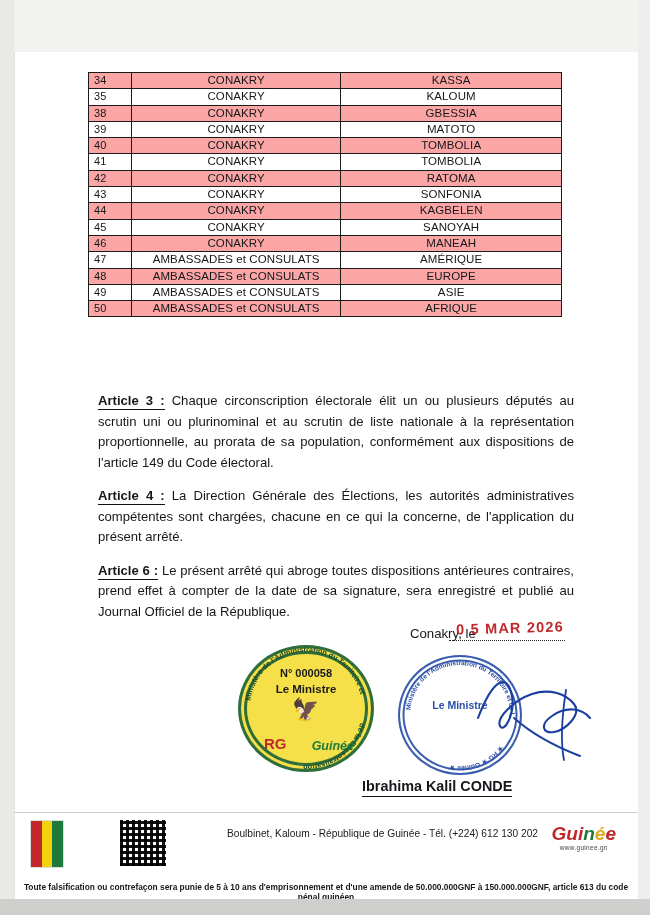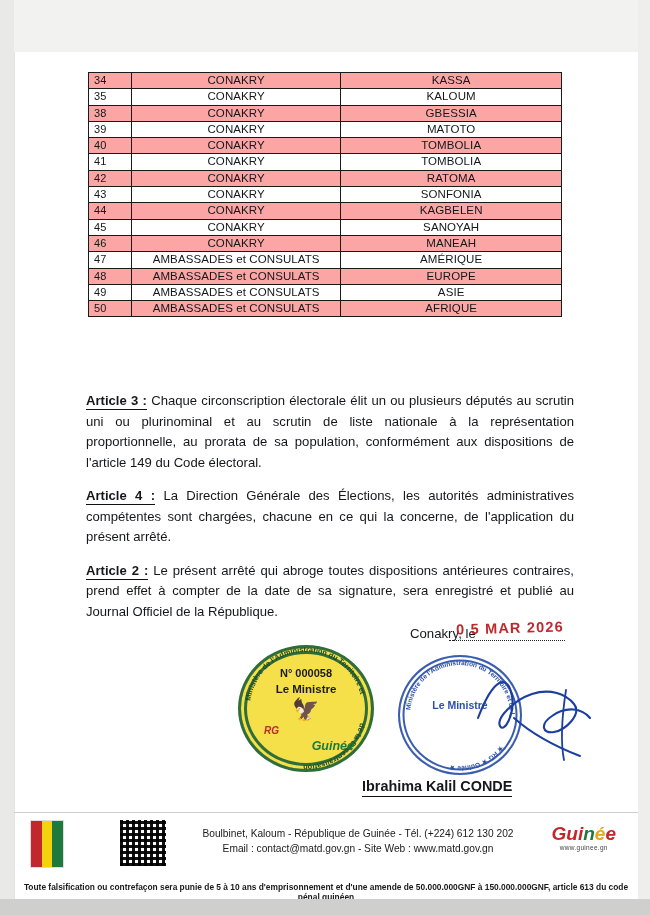--- a/index.html
+++ b/index.html
@@ -85,20 +85,21 @@
     left: 86px;
     width: 488px;
     color: #15171a;
   }
   .art {
     margin-bottom: 13px;
     font-size: 13.1px;
     line-height: 20.5px;
     text-align: justify;
     font-family: "Liberation Sans", sans-serif;
+    margin-left: 12px;
   }
   .art b {
     font-weight: bold;
     border-bottom: 1.4px solid #111;
     padding-bottom: 1px;
   }
 
   
   .place-date {
     position: absolute;
@@ -170,25 +171,24 @@
   .seal-yellow .emblem {
     position: absolute;
     top: 54px; left: 0; right: 0;
     text-align: center;
     font-size: 22px;
     color: #c8a21a;
     line-height: 22px;
   }
   .seal-yellow .rg {
     position: absolute;
-    bottom: 36px; left: 26px;
-    font-size: 10px;
+    bottom: 20px; left: 26px;
+    font-size: 15px;
     font-weight: bold;
     color: #c1282c;
-    font-style: italic;
   }
   .seal-yellow .brand {
     position: absolute;
     bottom: 19px; right: 20px;
     font-size: 12.5px;
     font-weight: bold;
     color: #1d7a3c;
     font-style: italic;
   }
 
@@ -262,21 +262,21 @@
     background:
       repeating-linear-gradient(90deg, #111 0 3px, #fff 3px 6px),
       repeating-linear-gradient(0deg, #111 0 3px, #fff 3px 6px);
     background-blend-mode: multiply;
   }
   .footer-text {
     position: absolute;
     top: 826px;
     left: 178px;
     width: 360px;
-    text-align: center;
+    text-align: right;
     font-size: 10.2px;
     line-height: 15px;
     color: #1a1a1a;
   }
   .footer-logo {
     position: absolute;
     top: 824px;
     right: 34px;
     text-align: center;
   }
@@ -410,21 +410,21 @@
   </div>
 
   <div class="articles">
     <p class="art">
       <b>Article 3 :</b><span> Chaque circonscription électorale élit un ou plusieurs députés au scrutin uni ou plurinominal et au scrutin de liste nationale à la représentation proportionnelle, au prorata de sa population, conformément aux dispositions de l'article 149 du Code électoral.</span>
     </p>
     <p class="art">
       <b>Article 4 :</b><span> La Direction Générale des Élections, les autorités administratives compétentes sont chargées, chacune en ce qui la concerne, de l'application du présent arrêté.</span>
     </p>
     <p class="art">
-      <b>Article 2 :</b><span> Le présent arrêté qui abroge toutes dispositions antérieures contraires, prend effet à compter de la date de sa signature, sera enregistré et publié au Journal Officiel de la République.</span>
+      <b>Article 6 :</b><span> Le présent arrêté qui abroge toutes dispositions antérieures contraires, prend effet à compter de la date de sa signature, sera enregistré et publié au Journal Officiel de la République.</span>
     </p>
   </div>
 
   <div class="place-date">Conakry, le</div>
   <div class="date-stamp">0 5 MAR 2026</div>
   <div class="date-underline"></div>
 
   <div class="seal-yellow">
     <div class="ring"></div>
     <svg class="arc-text" viewBox="0 0 136 127">
@@ -474,21 +474,20 @@
 
   <div class="footer-rule"></div>
   <div class="flag">
     <span style="background:#c1282c"></span>
       <span style="background:#f5d20e"></span>
       <span style="background:#1d7a3c"></span>
   </div>
   <div class="qr"></div>
   <div class="footer-text">
     <div>Boulbinet, Kaloum - République de Guinée - Tél. (+224) 612 130 202</div>
-    <div>Email : contact@matd.gov.gn - Site Web : www.matd.gov.gn</div>
   </div>
   <div class="footer-logo">
     <div class="word">Gui<span class="g2">n</span><span class="g3">é</span>e</div>
     <div class="sub">www.guinee.gn</div>
   </div>
   <div class="footer-warning">Toute falsification ou contrefaçon sera punie de 5 à 10 ans d'emprisonnement et d'une amende de 50.000.000GNF à 150.000.000GNF, article 613 du code pénal guinéen</div>
   <div class="bottom-bar"></div>
 </div>
 
 </body></html>

